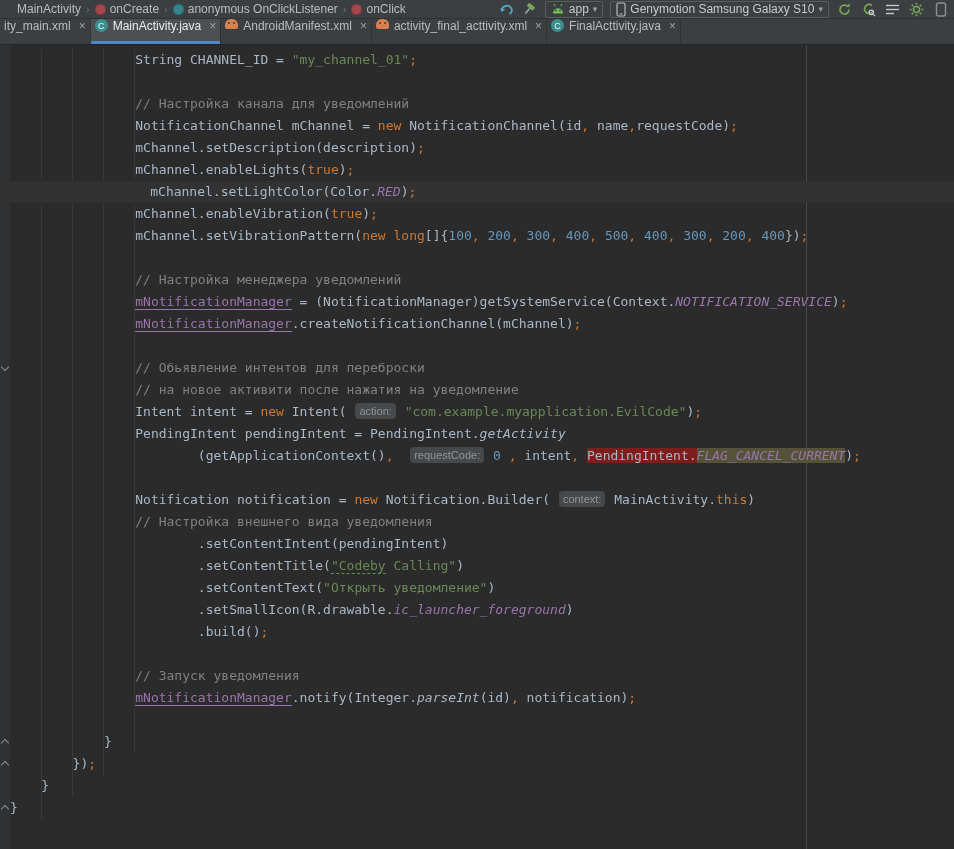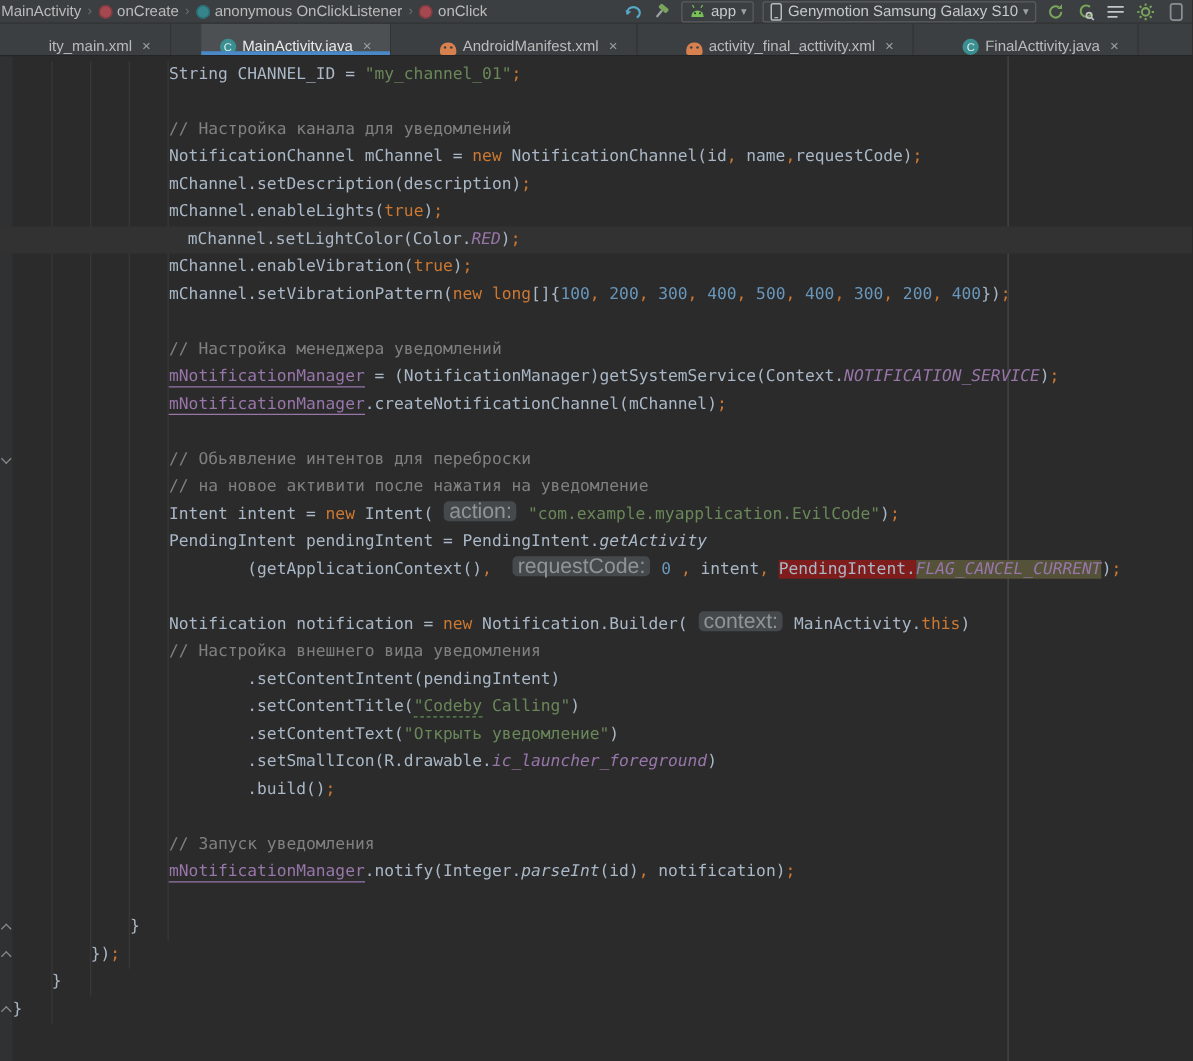--- a/index.html
+++ b/index.html
@@ -1,33 +1,33 @@
 <!DOCTYPE html>
 <html><head>
 <meta charset="utf-8">
 <style>
   html,body{margin:0;padding:0;}
   body{width:954px;height:849px;background:#2b2b2b;overflow:hidden;font-family:"Liberation Sans",sans-serif;}
 
   
-  .navbar{height:19px;background:#3c3f41;display:flex;align-items:center;font-size:12px;color:#bbbbbb;padding-left:0;border-bottom:1px solid #2f3233;box-sizing:border-box;}
+  .navbar{height:19px;background:#3c3f41;display:flex;align-items:center;font-size:12px;color:#bbbbbb;padding-left:16px;border-bottom:1px solid #2f3233;box-sizing:border-box;}
   .crumbs{display:flex;align-items:center;white-space:nowrap;}
   .crumb{display:flex;align-items:center;gap:4px;padding:0 1px;}
   .sep{color:#6e7173;margin:0 4px;font-size:11px;}
   .icon-circle{width:11px;height:11px;border-radius:50%;display:inline-block;flex:0 0 auto;}
   .method-ic{background:#a5484f;box-shadow:inset 0 0 0 1px #7c3a40;}
   .anon-ic{background:#35858b;box-shadow:inset 0 0 0 1px #2a6a6f;}
   .nav-right{margin-left:auto;display:flex;align-items:center;gap:7px;padding-right:5px;}
   .tool-btn{display:inline-flex;align-items:center;justify-content:center;width:17px;height:17px;}
   .combo{display:flex;align-items:center;gap:4px;border:1px solid #5a5d5f;border-radius:2px;padding:0 5px;height:15px;color:#c7cacc;}
   .dd{color:#9da0a3;font-size:9px;line-height:1;}
 
   
   .tabbar{height:26px;background:#3c3f41;display:flex;align-items:stretch;border-bottom:1px solid #232525;box-sizing:border-box;overflow:hidden;}
-  .tab{display:flex;align-items:flex-end;gap:5px;padding:0 15px;font-size:12px;color:#bbbbbb;border-right:1px solid #313335;position:relative;white-space:nowrap;margin-left:24px;}
+  .tab{display:flex;align-items:flex-start;gap:5px;padding:0 4px;font-size:12px;color:#bbbbbb;border-right:1px solid #313335;position:relative;white-space:nowrap;}
   .tab.sel{background:#4c5052;color:#eaeaea;}
   .tab.sel::after{content:"";position:absolute;left:0;right:0;bottom:0;height:3px;background:#4a88c7;}
   .tab .close{color:#9da0a3;font-size:12px;margin-left:3px;}
   .class-ic{width:13px;height:13px;border-radius:50%;background:#3c8f91;color:#e4f4f5;font-size:9px;display:inline-flex;align-items:center;justify-content:center;flex:0 0 auto;}
   .android-ic{width:13px;height:10px;background:#d8814f;border-radius:6px 6px 2px 2px;display:inline-block;position:relative;flex:0 0 auto;}
   .android-ic::before,.android-ic::after{content:"";position:absolute;top:3px;width:2px;height:2px;border-radius:50%;background:#3c3f41;}
   .android-ic::before{left:3px;} .android-ic::after{right:3px;}
 
   
   .editor{position:relative;height:804px;background:#2b2b2b;overflow:hidden;font-family:"DejaVu Sans Mono",monospace;font-size:13px;color:#a9b7c6;}
@@ -47,21 +47,21 @@
   .t-k{color:#cc7832;}
   .t-s{color:#6a8759;}
   .t-st{color:#6a8759;border-bottom:1px dashed #5c8f54;}
   .t-c{color:#808080;}
   .t-n{color:#6897bb;}
   .t-cf{color:#9876aa;font-style:italic;}
   .t-fl{color:#9876aa;border-bottom:1px solid #9876aa;}
   .t-it{color:#a9b7c6;font-style:italic;}
   .t-pm{color:#a9b7c6;background:#7f1d1d;}
   .t-cfm{color:#9876aa;font-style:italic;background:#55523a;}
-  .t-h{background:#45494c;color:#8f9496;font-family:"Liberation Sans",sans-serif;font-size:17px;border-radius:4px;padding:1px 4px;margin:0 1px;display:inline-block;line-height:14px;vertical-align:1px;}
+  .t-h{background:#45494c;color:#8f9496;font-family:"Liberation Sans",sans-serif;font-size:11px;border-radius:4px;padding:1px 4px;margin:0 1px;display:inline-block;line-height:14px;vertical-align:1px;}
 </style>
 </head>
 <body>
 
 <div>
 
   <div class="navbar">
     <div class="crumbs">
         <span class="crumb">
           <span>MainActivity</span>

